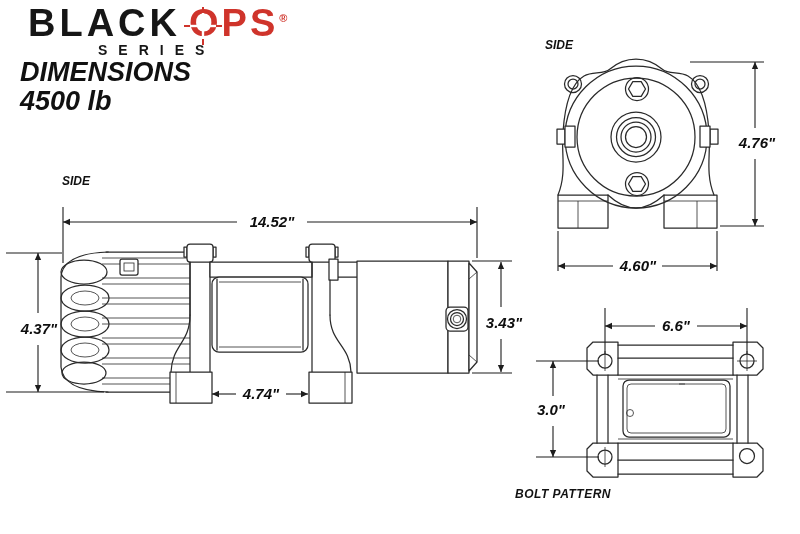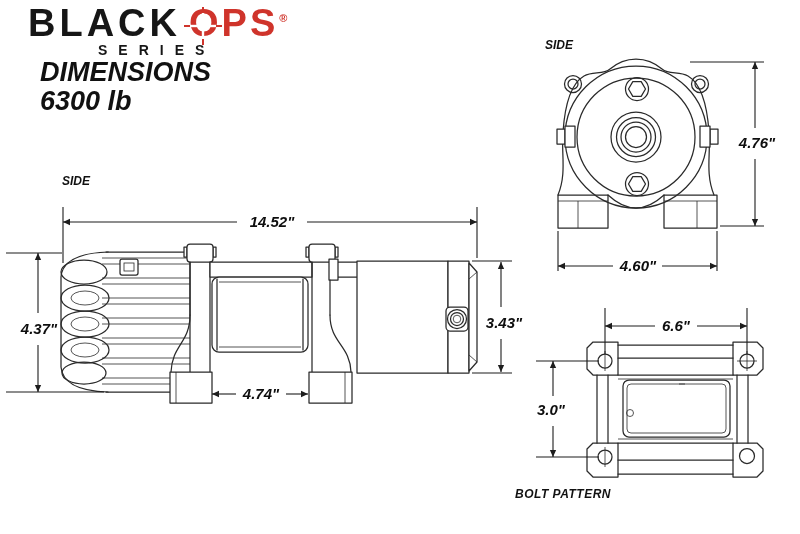--- a/index.html
+++ b/index.html
@@ -11,21 +11,21 @@
   .brand-black{font-size:38px;font-weight:700;letter-spacing:4px;color:#161616;
                font-stretch:expanded;}
   .brand-ops{font-size:38px;font-weight:700;letter-spacing:3px;color:#cf342b;margin-left:8px;
              position:relative;display:inline-block;}
   .ops-o{position:relative;display:inline-block;}
   .crosshair{position:absolute;left:-5px;top:3px;width:38px;height:38px;pointer-events:none;}
   .reg-mark{font-size:11px;color:#cf342b;vertical-align:super;font-weight:700;margin-left:1px;}
   .brand-series{font-size:14px;font-weight:700;letter-spacing:11px;color:#161616;
                 margin-left:70px;margin-top:1px;}
   
-  .page-title{position:absolute;left:40px;top:58px;font-size:27px;font-weight:700;
+  .page-title{position:absolute;left:20px;top:58px;font-size:27px;font-weight:700;
               font-style:italic;line-height:1.08;color:#111;}
   .view-label{position:absolute;font-size:12px;font-weight:700;font-style:italic;color:#111;}
   #front-label{left:62px;top:174px;}
   #side-label{left:545px;top:38px;}
   #bolt-label{left:515px;top:487px;width:285px;text-align:left;letter-spacing:.5px;}
   
   svg{position:absolute;overflow:visible;}
   #front-svg{left:0;top:165px;}
   #side-svg{left:540px;top:35px;}
   #bolt-svg{left:515px;top:300px;}
@@ -50,21 +50,21 @@
             <line x1="32" y1="19" x2="38" y2="19" stroke="#cf342b" stroke-width="2"></line>
             <line x1="19" y1="0" x2="19" y2="6" stroke="#cf342b" stroke-width="2"></line>
             <line x1="19" y1="32" x2="19" y2="38" stroke="#cf342b" stroke-width="2"></line>
           </svg></span><span>PS</span><span class="reg-mark">®</span></span>
     </div>
     <div class="brand-series">SERIES</div>
   </div>
 
   <div class="page-title">
     <div>DIMENSIONS</div>
-    <div>6300 lb</div>
+    <div>4500 lb</div>
   </div>
 
   <div class="view-label" id="front-label">SIDE</div>
   <div class="view-label" id="side-label">SIDE</div>
   <div class="view-label" id="bolt-label">BOLT PATTERN</div>
 
   <svg id="front-svg" width="545" height="250" viewBox="0 0 545 250">
     <defs>
       <marker id="arrF" viewBox="0 0 10 10" refX="8.5" refY="5" markerWidth="8" markerHeight="8" orient="auto-start-reverse">
         <path d="M0,1.2 L8.5,5 L0,8.8 Z" fill="#1d1d1d"></path>

